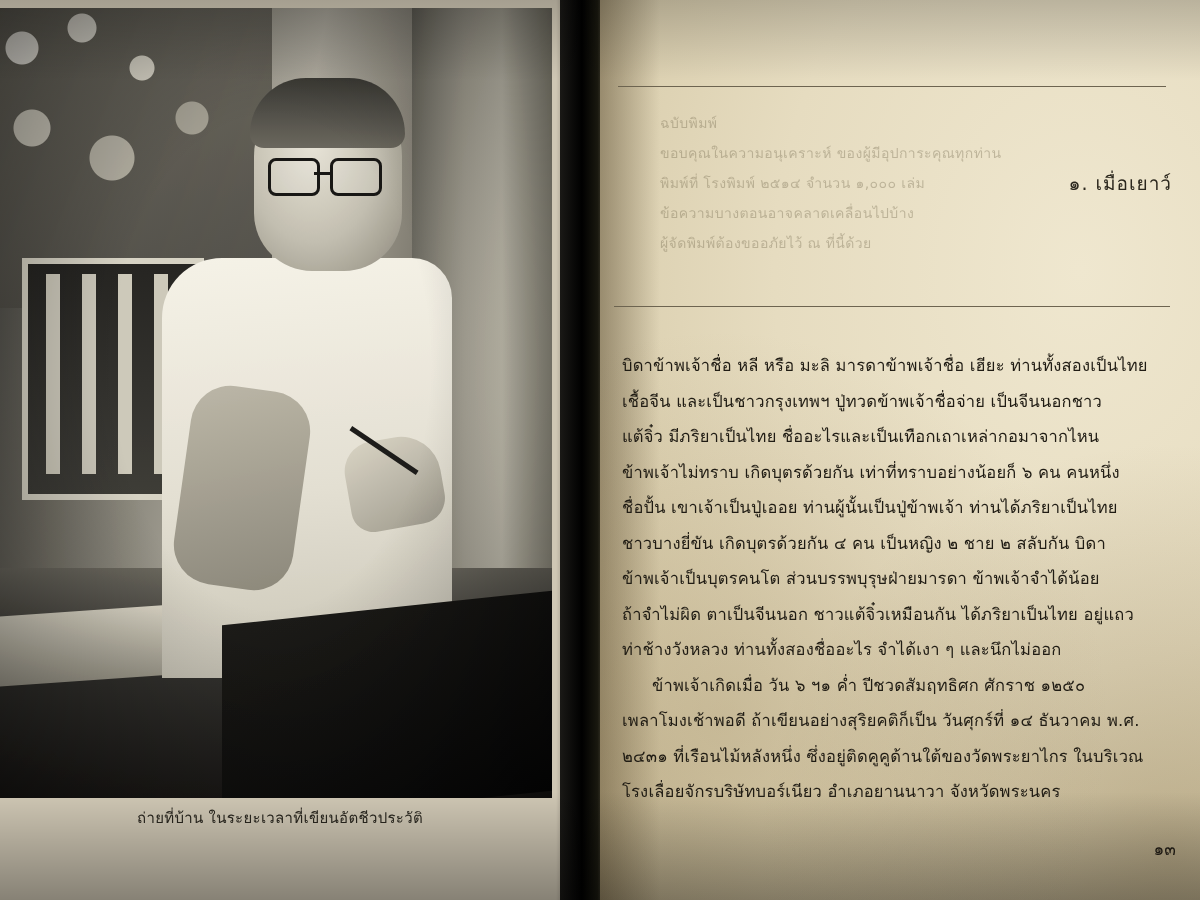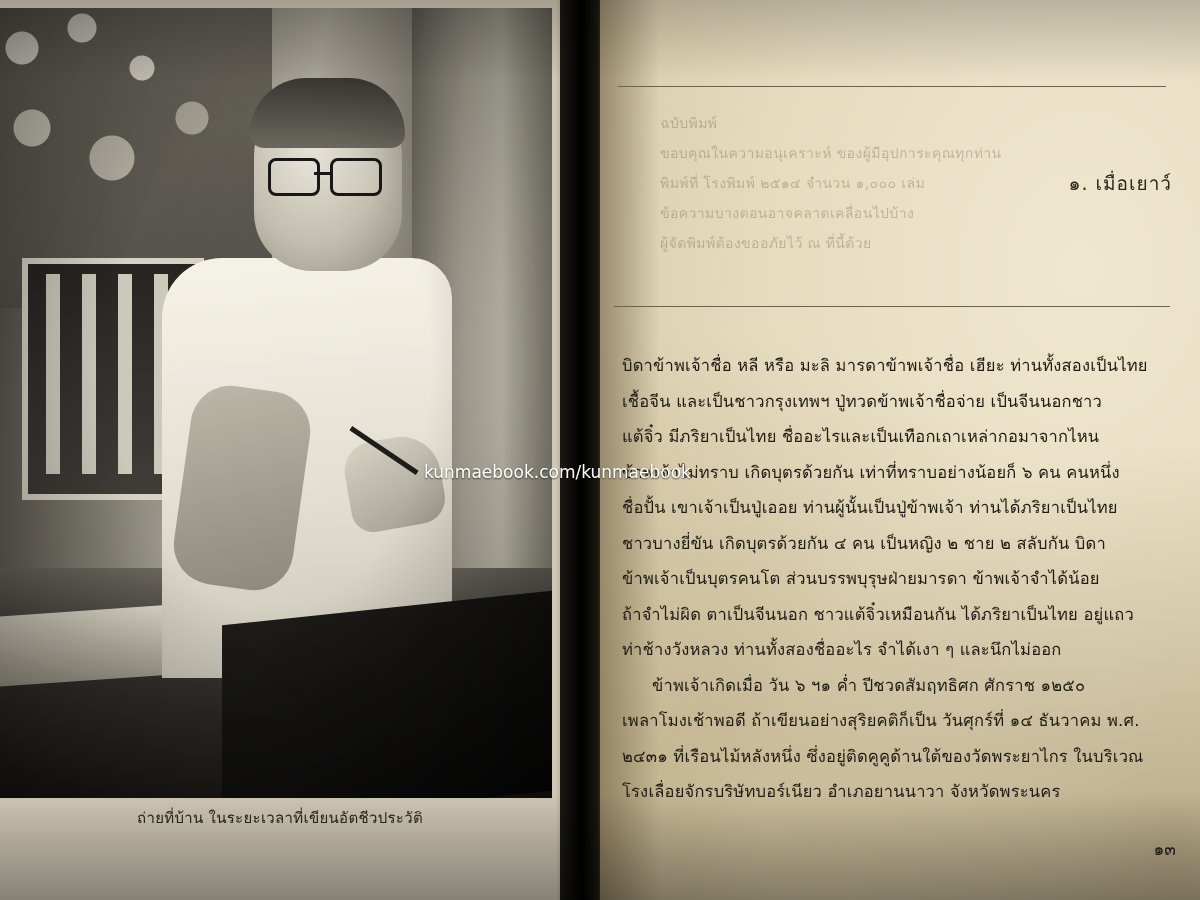--- a/index.html
+++ b/index.html
@@ -295,16 +295,15 @@
         <span>ข้าพเจ้าเกิดเมื่อ  วัน ๖ ฯ๑ ค่ำ  ปีชวดสัมฤทธิศก    ศักราช ๑๒๕๐</span><br>
         <span>เพลาโมงเช้าพอดี  ถ้าเขียนอย่างสุริยคติก็เป็น  วันศุกร์ที่ ๑๔ ธันวาคม พ.ศ.</span><br>
         <span>๒๔๓๑ ที่เรือนไม้หลังหนึ่ง  ซึ่งอยู่ติดคูคูด้านใต้ของวัดพระยาไกร ในบริเวณ</span><br>
         <span>โรงเลื่อยจักรบริษัทบอร์เนียว  อำเภอยานนาวา  จังหวัดพระนคร</span>
       </p>
     </div>
 
     <div class="page-number">๑๓</div>
   </div>
 
-  <div class="watermark">kunmaebook.com/kunmaebook</div>
 
   <div class="global-shade"></div>
 </div>
 
 </body></html>

